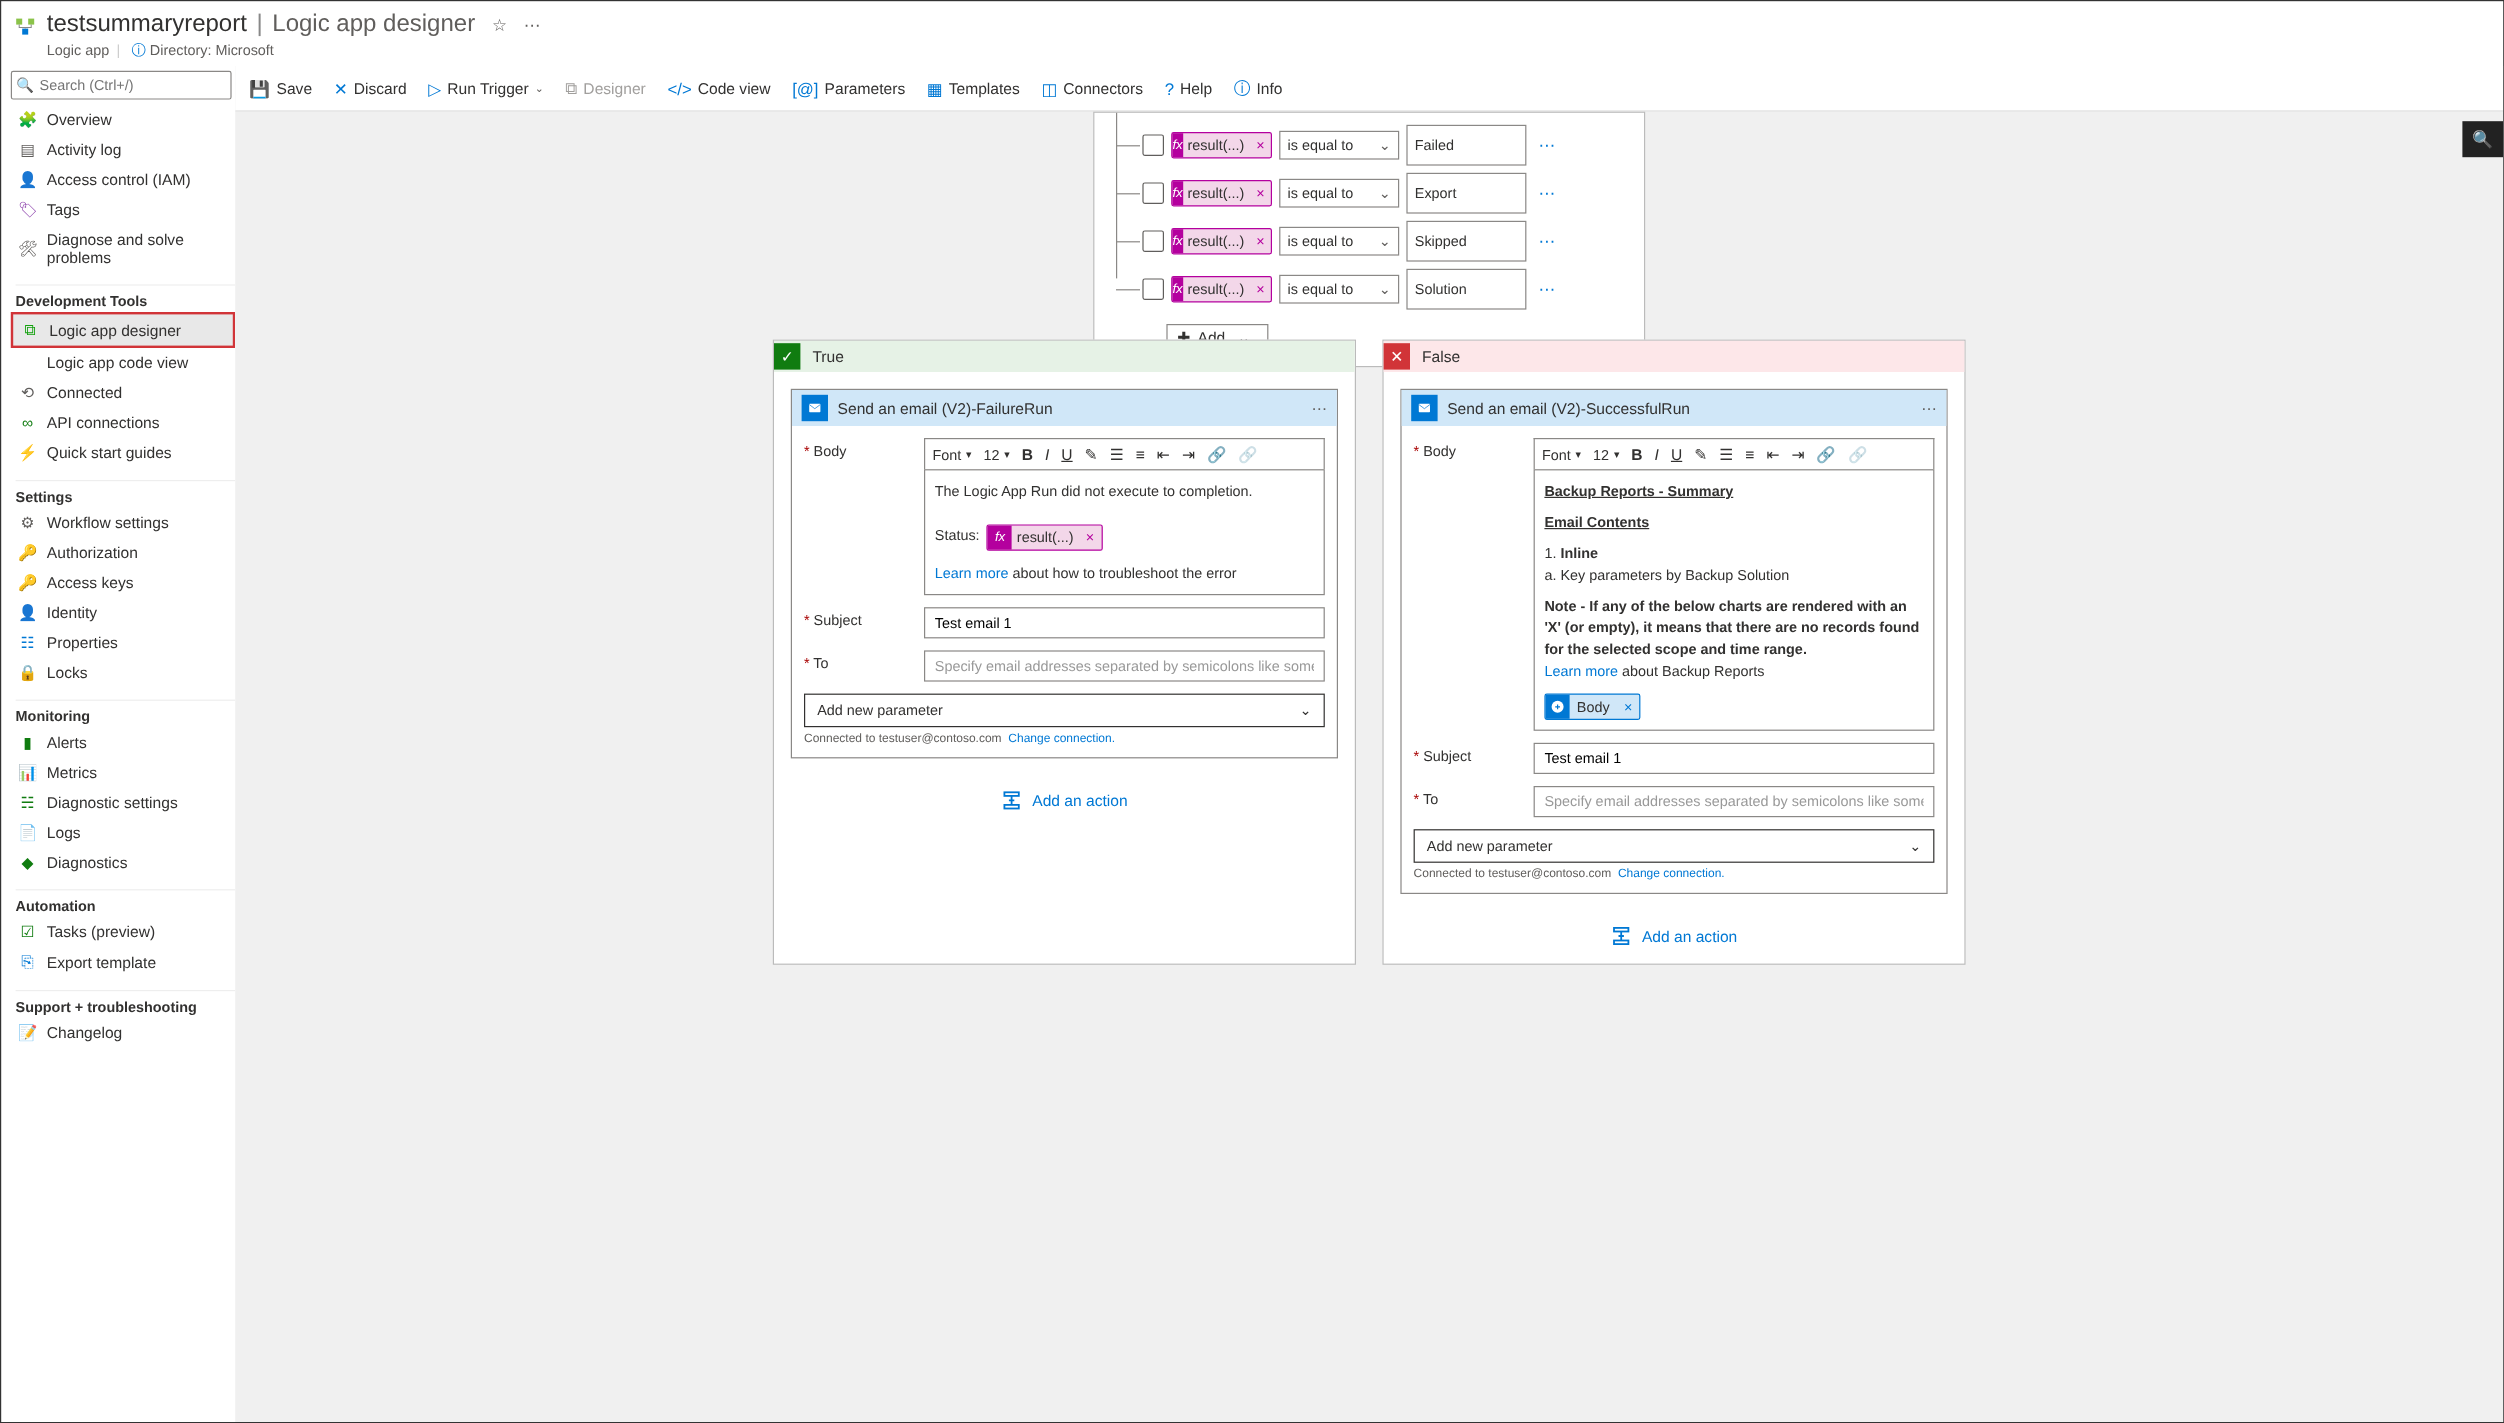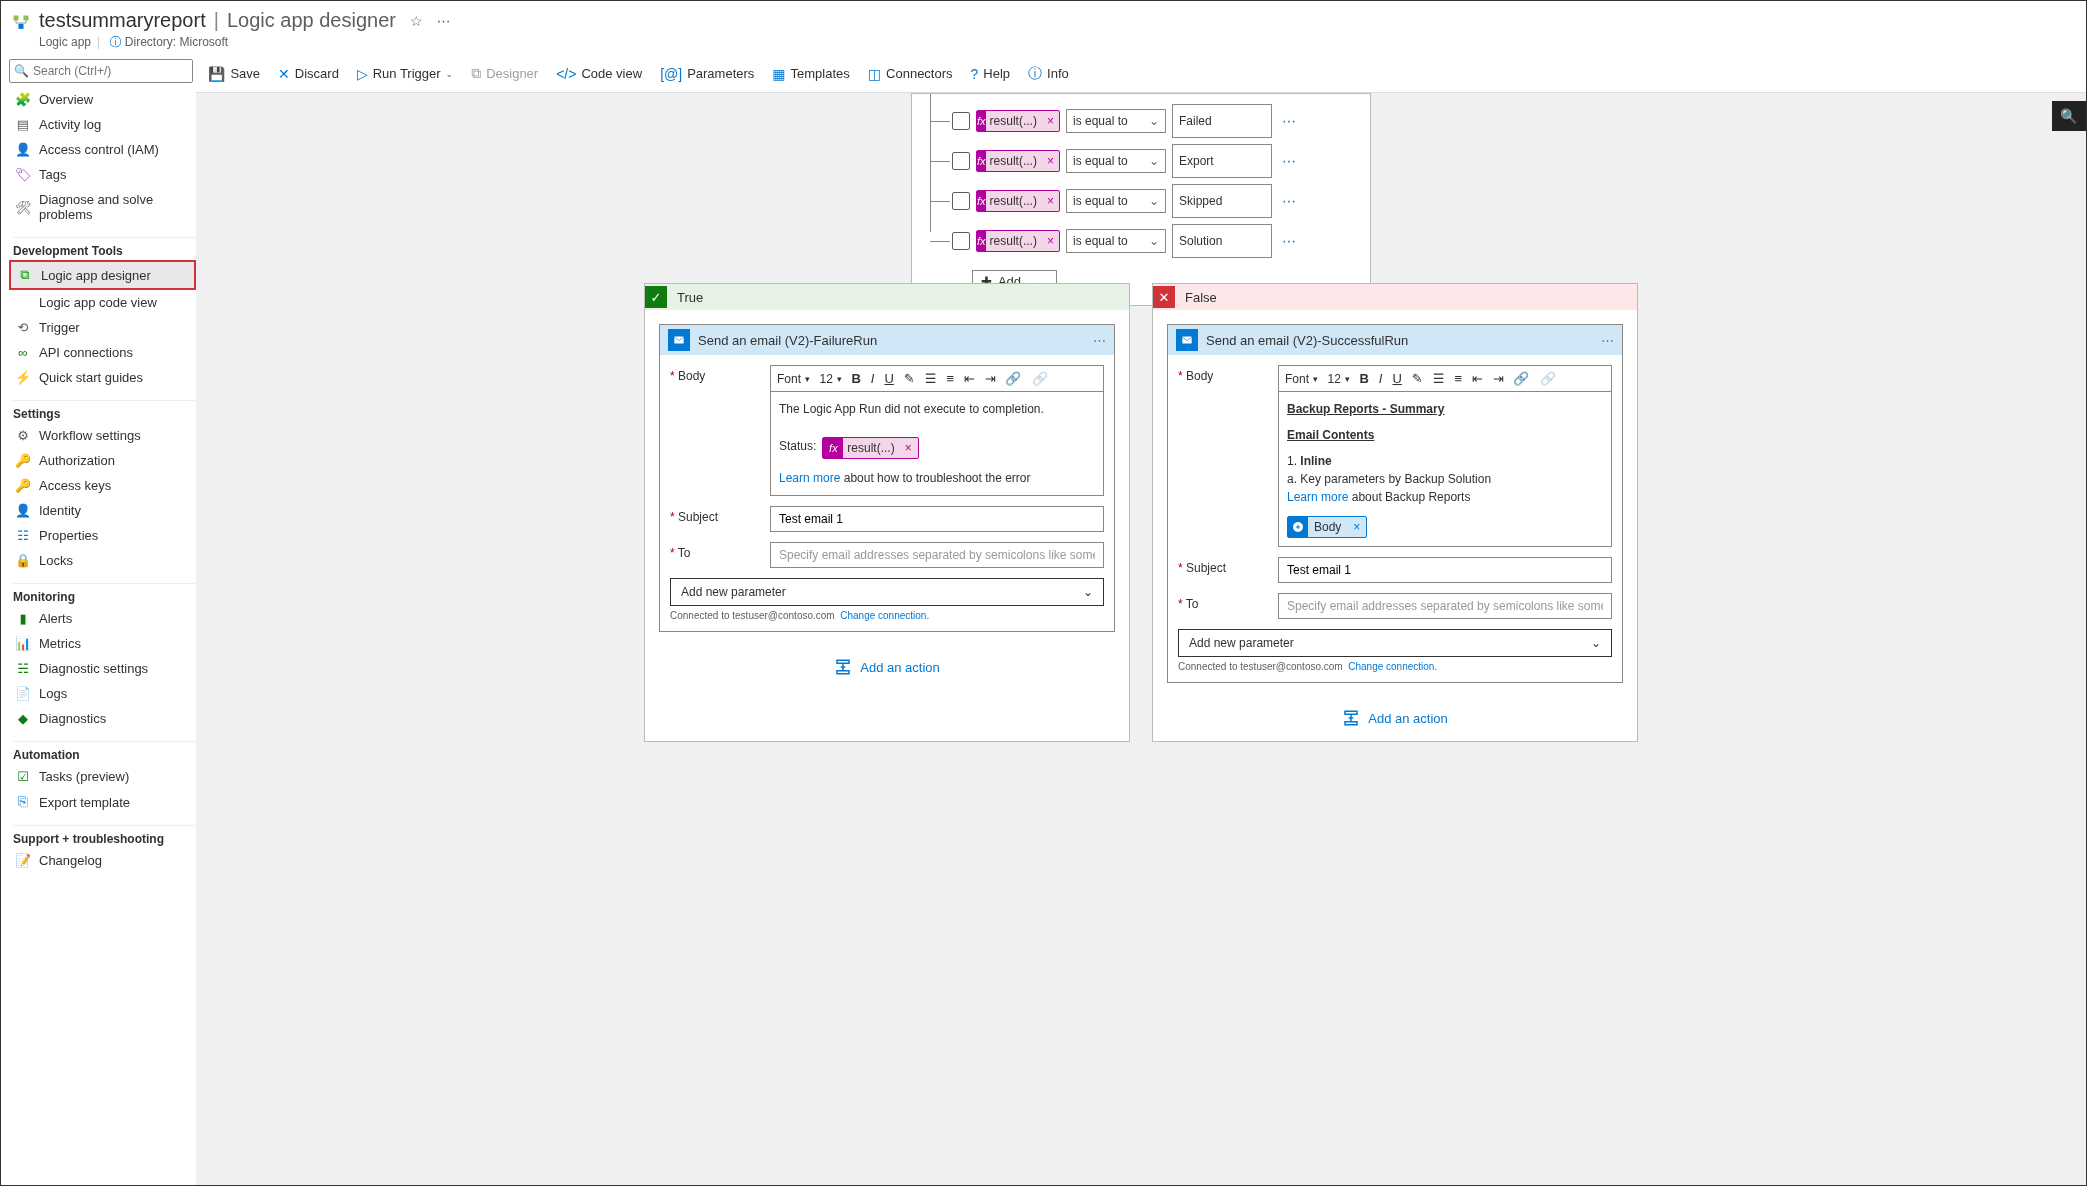--- a/index.html
+++ b/index.html
@@ -161,21 +161,21 @@
           <div class="nav-item selected">
             <span class="nav-icon" style="color:#13a10e">⧉</span>
             <span>Logic app designer</span>
           </div>
           <div class="nav-item">
             <span class="nav-icon" style="color:#605e5c"></span>
             <span>Logic app code view</span>
           </div>
           <div class="nav-item">
             <span class="nav-icon" style="color:#605e5c">⟲</span>
-            <span>Trigger</span>
+            <span>Connected</span>
           </div>
           <div class="nav-item">
             <span class="nav-icon" style="color:#107c10">∞</span>
             <span>API connections</span>
           </div>
           <div class="nav-item">
             <span class="nav-icon" style="color:#e3a21a">⚡</span>
             <span>Quick start guides</span>
           </div>
         </div>
@@ -463,20 +463,21 @@
                         <span class="rte-ic">⇤</span>
                         <span class="rte-ic">⇥</span>
                         <span class="rte-ic">🔗</span>
                         <span class="rte-ic" style="opacity:.4">🔗</span>
                       </div>
                       <div class="rte-body">
                         <div class="b u">Backup Reports - Summary</div>
                         <div class="b u" style="margin-top:8px">Email Contents</div>
                         <div style="margin-top:8px"><span>1. </span><span class="b">Inline</span></div>
                         <div>a. Key parameters by Backup Solution</div>
+                        <div class="b" style="margin-top:8px">Note - If any of the below charts are rendered with an 'X' (or empty), it means that there are no records found for the selected scope and time range.</div>
                         <div><span class="learn-link">Learn more</span><span> about Backup Reports</span></div>
                         <div style="margin-top:10px">
                           <span class="token-blue">
                               <span class="bi">
                                 <svg width="12" height="12" viewBox="0 0 24 24">
                                   <circle cx="12" cy="12" r="10" fill="#fff"></circle>
                                   <path d="M8 12 h8 M12 8 v8" stroke="#0078d4" stroke-width="2"></path>
                                 </svg>
                               </span>
                               <span class="tx">Body</span>

